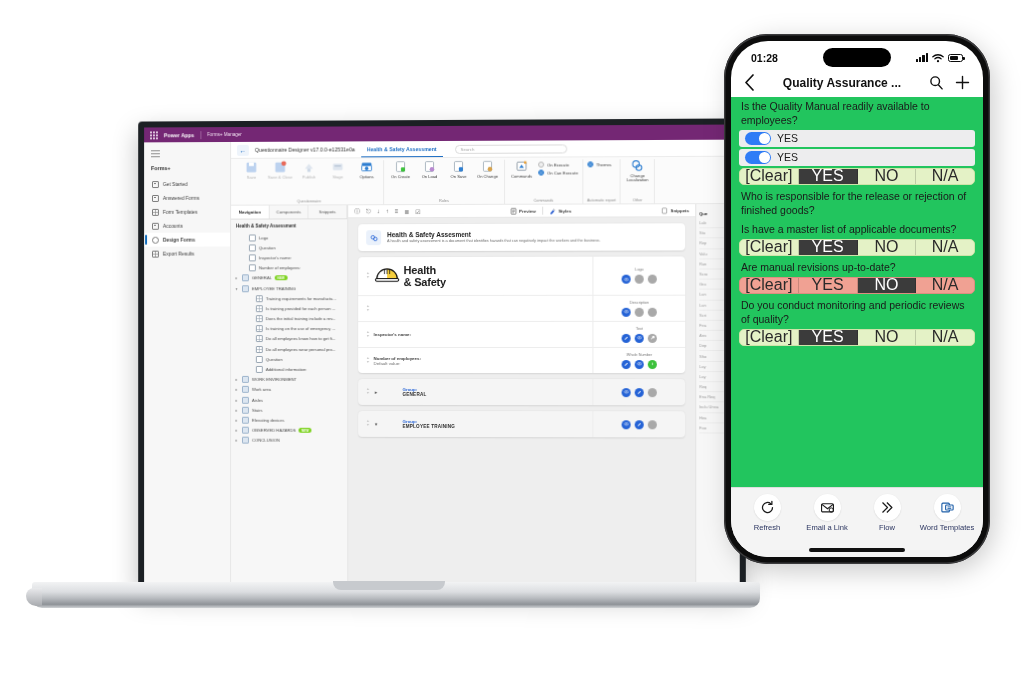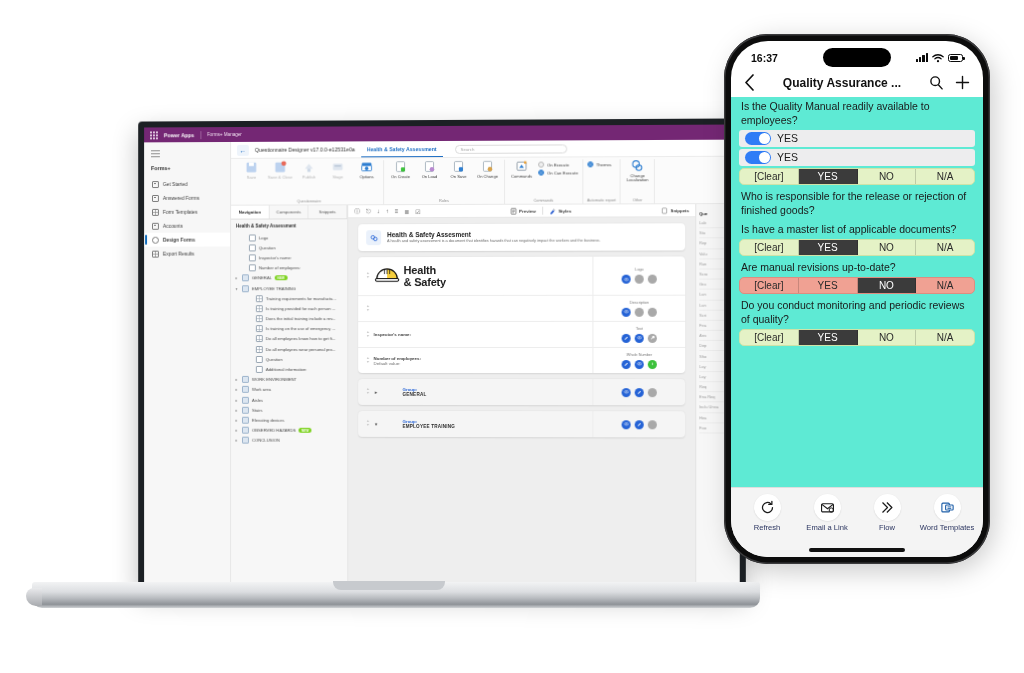--- a/index.html
+++ b/index.html
@@ -147,31 +147,31 @@
   .bars i { width:2.2px; background:#0b0b0b; border-radius:.5px; }
   .batt { width:15px; height:8px; border:1.2px solid #0b0b0b; border-radius:2.4px; position:relative; padding:1px; }
   .batt i { display:block; height:100%; width:72%; background:#0b0b0b; border-radius:1px; }
   .batt::after { content:""; position:absolute; right:-2.6px; top:2.2px; width:1.6px; height:3.4px; background:#0b0b0b; border-radius:0 1px 1px 0; }
 
   .ph-navbar { height:29px; display:flex; align-items:center; justify-content:space-between; padding:0 13px; flex:none; }
   .ph-title { font-size:12px; font-weight:bold; color:#111; }
   .navglyph { color:#111; display:flex; align-items:center; }
   .navglyph svg { display:block; }
 
-  .ph-content { flex:1; overflow:hidden; padding:0 8px; background:#5eead4; }
+  .ph-content { flex:1; overflow:hidden; padding:0 8px; background:#22c55e; }
   .q { font-size:10.5px; color:#1a1a1a; line-height:1.33; padding:3px 2px 2px; }
   .ansbar { background:#ededee; border-radius:3px; height:17px; display:flex; align-items:center; padding:0 6px; gap:6px; margin-bottom:2px; }
   .switch { width:26px; height:13.5px; border-radius:7px; background:#2f7cf6; position:relative; flex:none; }
   .switch i { position:absolute; right:1.4px; top:1.4px; width:10.7px; height:10.7px; background:#fff; border-radius:50%; }
   .swlabel { font-size:10.5px; color:#1a1a1a; }
 
   .seg { display:flex; border-radius:5px; overflow:hidden; height:17px; margin-bottom:2px; border:1px solid transparent; }
   .seg.green { background:#e4f2c6; border-color:#cfe3a8; }
   .seg.red { background:#f0a193; border-color:#dd8d80; }
-  .segbtn { flex:1; display:flex; align-items:center; justify-content:center; font-size:10px; color:#2a2a2a; border-right:1px solid rgba(0,0,0,.16); }
+  .segbtn { flex:1; display:flex; align-items:center; justify-content:center; font-size:16px; color:#2a2a2a; border-right:1px solid rgba(0,0,0,.16); }
   .segbtn:last-child { border-right:none; }
   .segbtn.on { background:#3b3b3b; color:#fff; }
 
   .textfield { height:19px; background:#fff; border:1px solid #b9b9b9; border-radius:3px; display:flex; align-items:center; justify-content:space-between; padding:0 4px 0 6px; margin-bottom:2px; }
   .tfval { font-size:10px; color:#2b5fd0; text-decoration:underline; text-decoration-style:wavy; text-decoration-color:#cc3b3b; }
   .tfbars { width:11px; height:12px; display:flex; flex-direction:column; justify-content:space-between; }
   .tfbars i { height:1.3px; background:#2b2b2b; }
 
   .ph-tabbar { height:56px; background:#f4f4f4; border-top:1px solid #dedede; display:flex; align-items:flex-start; justify-content:space-around; padding:6px 6px 0; flex:none; }
   .tab { display:flex; flex-direction:column; align-items:center; gap:2px; width:56px; }
@@ -769,21 +769,21 @@
   <div class="lt-notch"></div>
   <div class="lt-foot"></div>
 </div>
 
 <div id="phone">
   <div class="ph-shadow"></div>
   <div class="ph-body">
     <div class="ph-screen">
 
       <div class="ph-status">
-        <span class="ph-time">16:37</span>
+        <span class="ph-time">01:28</span>
         <span class="ph-island"></span>
         <span class="ph-statright">
           <span class="bars">
               <i style="height:3px"></i>
               <i style="height:5px"></i>
               <i style="height:7px"></i>
               <i style="height:9px"></i>
             </span>
           <svg width="12" height="10" viewBox="0 0 14 11">
               <path d="M1 4a9 9 0 0112 0" fill="none" stroke="#0b0b0b" stroke-width="1.5" stroke-linecap="round"></path>

